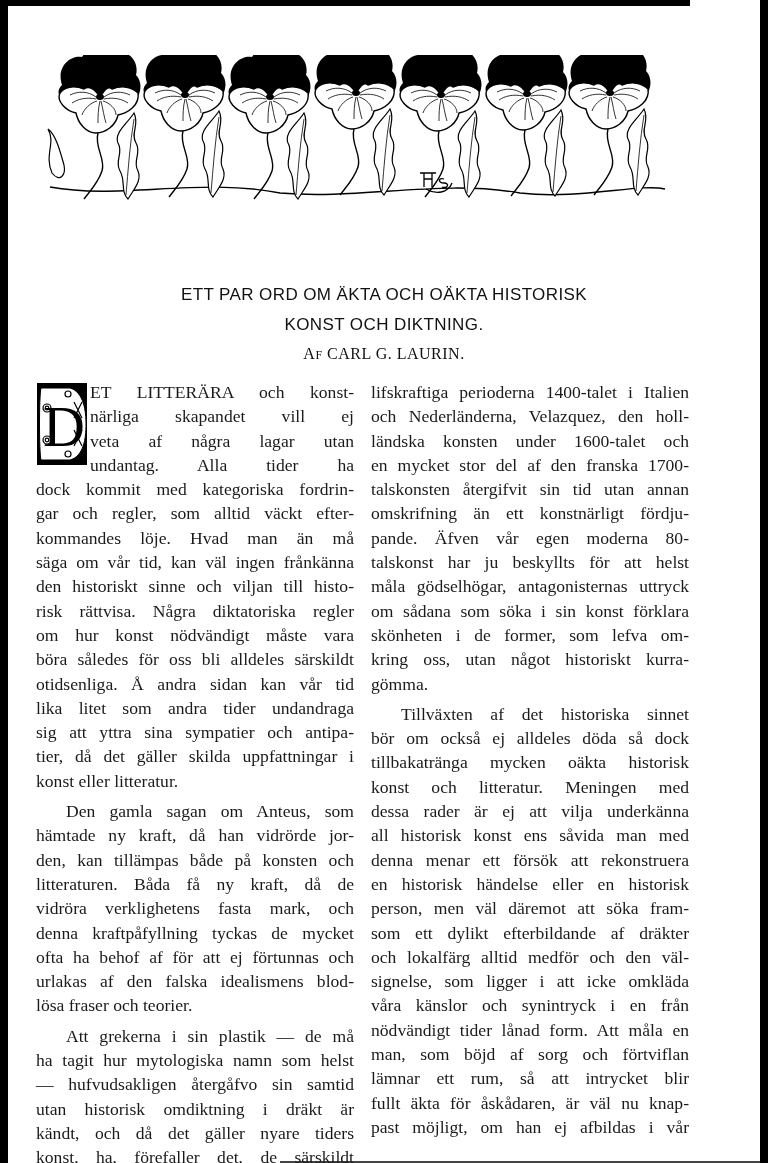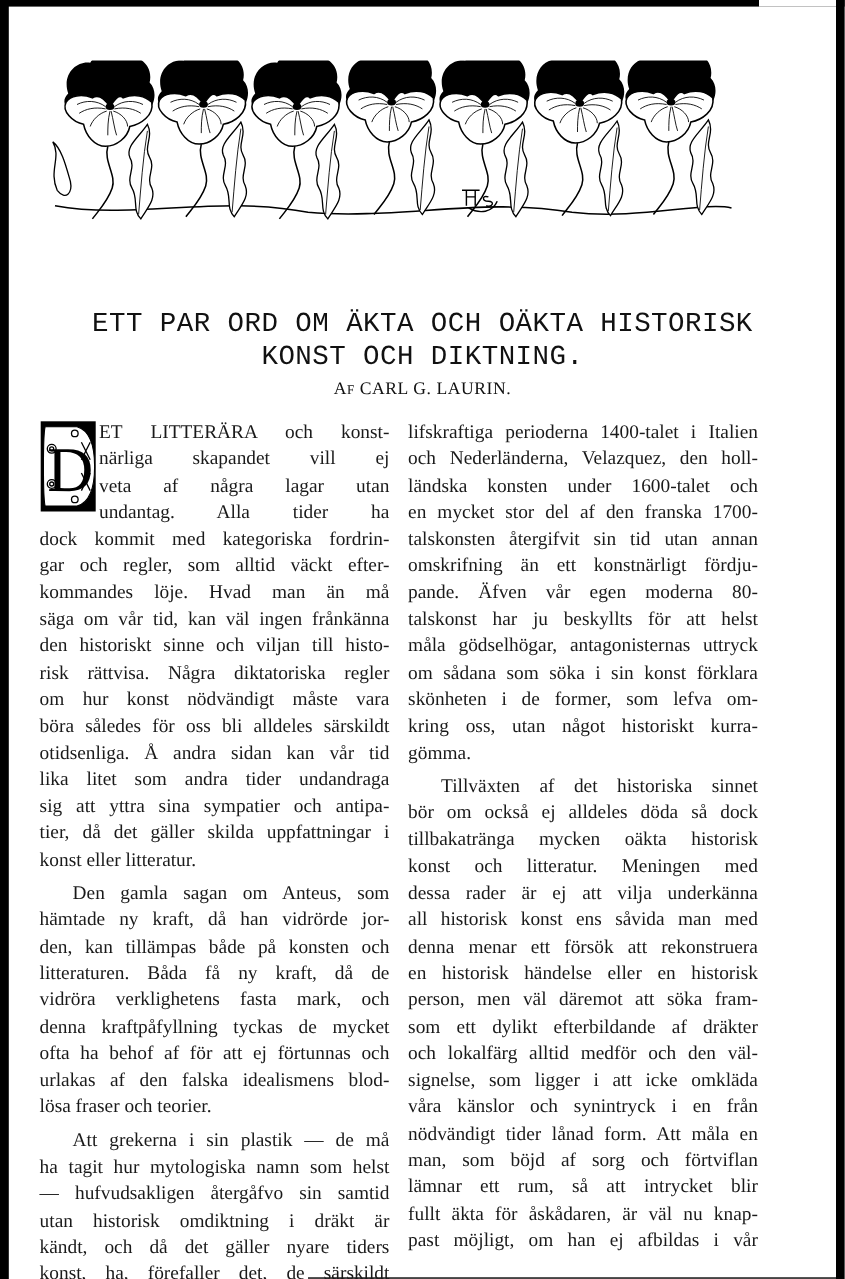--- a/index.html
+++ b/index.html
@@ -10,21 +10,21 @@
   .border-left { position: absolute; left: 0; top: 0; width: 8px; height: 1163px; background: #000; }
   .border-right { position: absolute; right: 0; top: 0; width: 8px; height: 1163px; background: #000; }
   .border-top { position: absolute; left: 0; top: 0; width: 768px; height: 6px; background: #000; }
   .border-top-gap { position: absolute; left: 690px; top: 0; width: 70px; height: 6px; background: #fff; }
   .bottom-line { position: absolute; left: 280px; top: 1161px; width: 480px; height: 2px; background: #444; }
 
   .frieze { position: absolute; left: 40px; top: 55px; width: 630px; height: 145px; }
 
   .title {
     position: absolute; left: 0; width: 768px; text-align: center;
-    font-family: Liberation Mono, monospace; font-size: 25px; letter-spacing: 0.4px;
+    font-family: Liberation Sans, sans-serif; font-size: 17px; letter-spacing: 0.4px;
     line-height: 30px; color: #111;
   }
   .title.l1 { top: 280px; }
   .title.l2 { top: 310px; text-align: center; }
   .byline {
     position: absolute; top: 345px; left: 0; width: 768px; text-align: center;
     font-family: "Liberation Serif", serif; font-size: 16px; letter-spacing: 0.5px; color: #111;
   }
   .byline .sc { font-size: 12px; }
 

